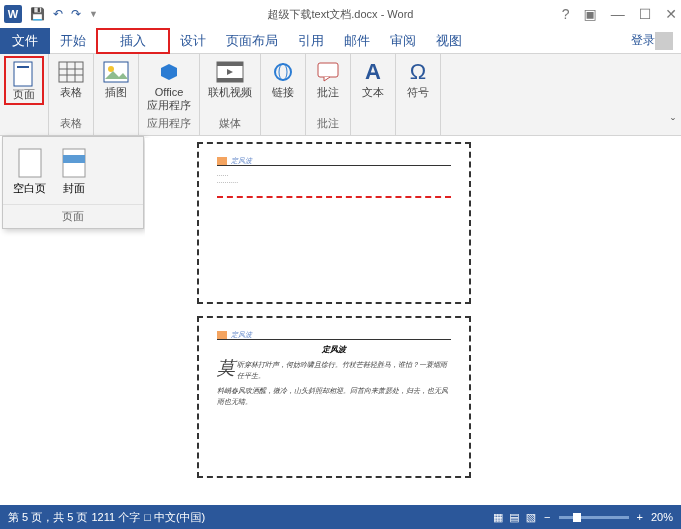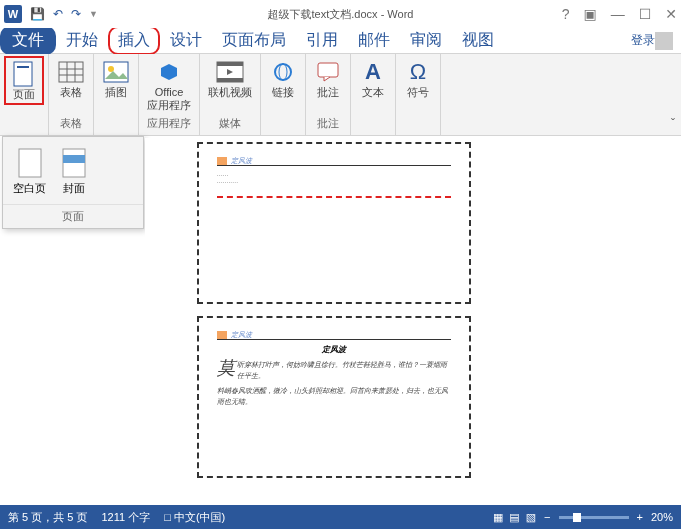--- a/index.html
+++ b/index.html
@@ -5,23 +5,23 @@
 * { margin: 0; padding: 0; box-sizing: border-box; font-family: "Microsoft YaHei", sans-serif; }
 body { width: 681px; height: 529px; background: #fff; overflow: hidden; font-size: 12px; }
 
 .titlebar { height: 28px; background: #fff; display: flex; align-items: center; padding: 0 4px; position: relative; }
 .titlebar .qat { display: flex; gap: 8px; align-items: center; }
 .titlebar .qat .word-icon { width: 18px; height: 18px; background: #2b579a; color: #fff; display: flex; align-items: center; justify-content: center; font-size: 11px; font-weight: bold; border-radius: 2px; }
 .titlebar .title { position: absolute; left: 50%; transform: translateX(-50%); color: #555; font-size: 11px; }
 .titlebar .winbtns { margin-left: auto; display: flex; gap: 14px; color: #777; font-size: 14px; }
 
 .tabs { height: 26px; background: #fff; display: flex; align-items: center; border-bottom: 1px solid #d4d4d4; }
-.tabs .tab { padding: 4px 10px; color: #2b579a; cursor: pointer; font-size: 16px; border-radius: 10px; }
+.tabs .tab { padding: 4px 10px; color: #2b579a; cursor: pointer; font-size: 13px; }
 .tabs .file-tab { background: #2b579a; color: #fff; padding: 4px 12px; }
-.tabs .hl { border: 2px solid #e02020; color: #2b579a; padding: 2px 8px; }
+.tabs .hl { border: 2px solid #e02020; color: #2b579a; padding: 2px 22px; }
 .tabs .login { margin-left: auto; padding: 4px 8px; color: #2b579a; display: flex; align-items: center; }
 .tabs .avatar { width: 18px; height: 18px; background: #ccc; }
 
 .ribbon { height: 82px; background: #f3f3f3; border-bottom: 1px solid #d4d4d4; display: flex; position: relative; }
 .ribbon .group { border-right: 1px solid #d4d4d4; display: flex; flex-direction: column; align-items: center; padding: 2px 4px; }
 .ribbon .group .items { display: flex; gap: 4px; flex: 1; align-items: flex-start; }
 .ribbon .group .glabel { font-size: 11px; color: #666; padding-bottom: 2px; }
 .ribbon .btn { display: flex; flex-direction: column; align-items: center; padding: 2px 4px; min-width: 36px; }
 .ribbon .btn .ico { width: 28px; height: 28px; display: flex; align-items: center; justify-content: center; font-size: 18px; }
 .ribbon .btn .lbl { font-size: 11px; color: #444; text-align: center; line-height: 13px; }
@@ -38,21 +38,21 @@
 .docarea { position: absolute; left: 145px; top: 138px; right: 8px; bottom: 24px; background: #fff; overflow: auto; font-style: italic; }
 .page { width: 274px; height: 162px; border: 2px dashed #333; margin: 4px 0 12px 52px; background: #fff; padding: 12px 18px; position: relative; font-size: 8px; }
 .page .ph { height: 10px; border-bottom: 1px solid #333; margin-bottom: 4px; display: flex; align-items: center; gap: 4px; }
 .page .ph .sq { width: 10px; height: 8px; background: #f4a460; }
 .page .ph .pht { font-size: 7px; color: #6b8ecc; }
 .page .redln { border-top: 2px dashed #e02020; margin: 12px 0; position: relative; }
 .page .redln::after { content: ""; position: absolute; right: -10px; top: -5px; width: 10px; height: 10px; color: #e02020; }
 .page .body { font-size: 7px; color: #444; line-height: 11px; }
 .page .title2 { text-align: center; font-weight: bold; margin: 4px 0; }
 
-.statusbar { position: absolute; bottom: 0; left: 0; right: 0; height: 22px; background: #2b579a; color: #fff; display: flex; align-items: center; padding: 12px 8px; font-size: 11px; gap: 14px; }
+.statusbar { position: absolute; bottom: 0; left: 0; right: 0; height: 22px; background: #2b579a; color: #fff; display: flex; align-items: center; padding: 12px 8px; font-size: 11px; gap: 4px; }
 .statusbar .right { margin-left: auto; display: flex; align-items: center; gap: 8px; }
 .statusbar .views { display: flex; gap: 6px; }
 .statusbar .slider { width: 70px; height: 3px; background: #7b9fd0; position: relative; }
 .statusbar .slider .thumb { position: absolute; left: 14px; top: -3px; width: 8px; height: 9px; background: #fff; }
 
 svg { display: block; }
 </style>
 </head>
 <body>
 

